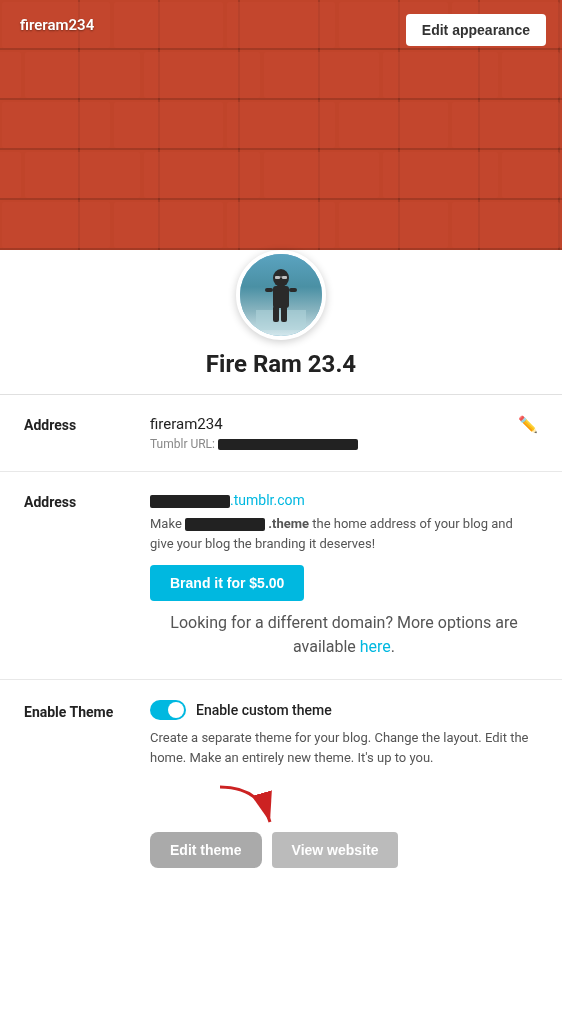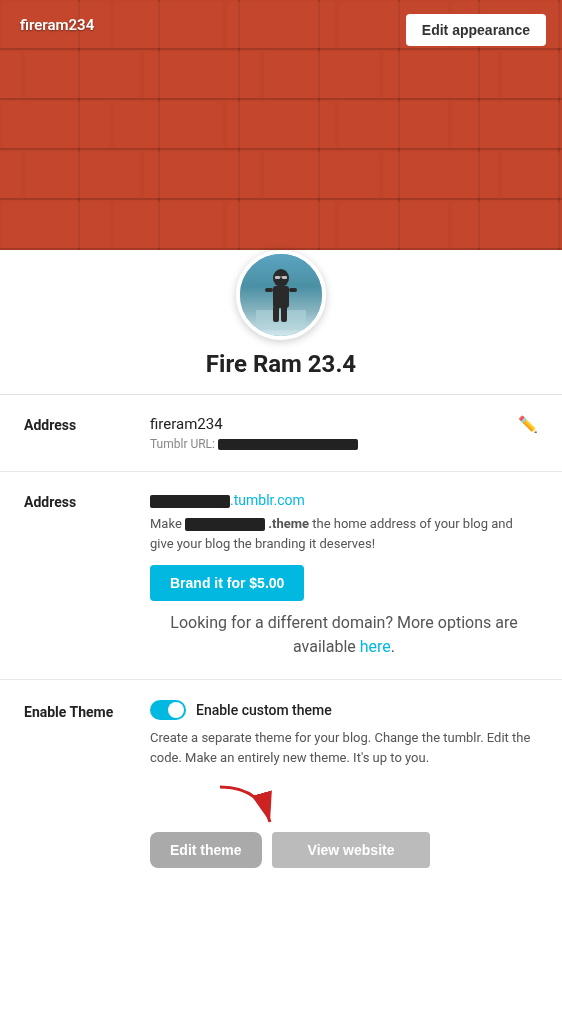--- a/index.html
+++ b/index.html
@@ -351,21 +351,21 @@
       font-size: 14px;
       font-weight: 600;
       cursor: pointer;
     }
 
     .view-website-btn {
       background: #bbb;
       color: #fff;
       border: none;
       border-radius: 4px;
-      padding: 10px 36px;
+      padding: 10px 20px;
       font-size: 14px;
       font-weight: 600;
       cursor: pointer;
     }
 
     .username-row-inner {
       display: flex;
       justify-content: space-between;
       align-items: flex-start;
     }
@@ -497,21 +497,21 @@
   </div>
 
   <div class="custom-theme-row">
     <div class="custom-theme-header">
       <div class="theme-label-col">Enable Theme</div>
       <div class="theme-content-col">
         <div class="enable-row">
           <div class="toggle" style="background: rgb(0, 184, 224);"></div>
           <span class="enable-label">Enable custom theme</span>
         </div>
-        <div class="theme-desc">Create a separate theme for your blog. Change the tumblr. Edit the code. Make an entirely new theme. It's up to you.</div>
+        <div class="theme-desc">Create a separate theme for your blog. Change the layout. Edit the home. Make an entirely new theme. It's up to you.</div>
 
         <div class="arrow-container">
           <svg class="red-arrow" width="80" height="50" viewBox="0 0 80 50">
             <defs>
               <marker id="arrowhead" markerWidth="10" markerHeight="7" refX="10" refY="3.5" orient="auto">
                 <polygon points="0 0, 10 3.5, 0 7" fill="#cc2222"></polygon>
               </marker>
             </defs>
             <path d="M10 5 Q50 5 60 40" stroke="#cc2222" stroke-width="3" fill="none" marker-end="url(#arrowhead)"></path>
           </svg>

